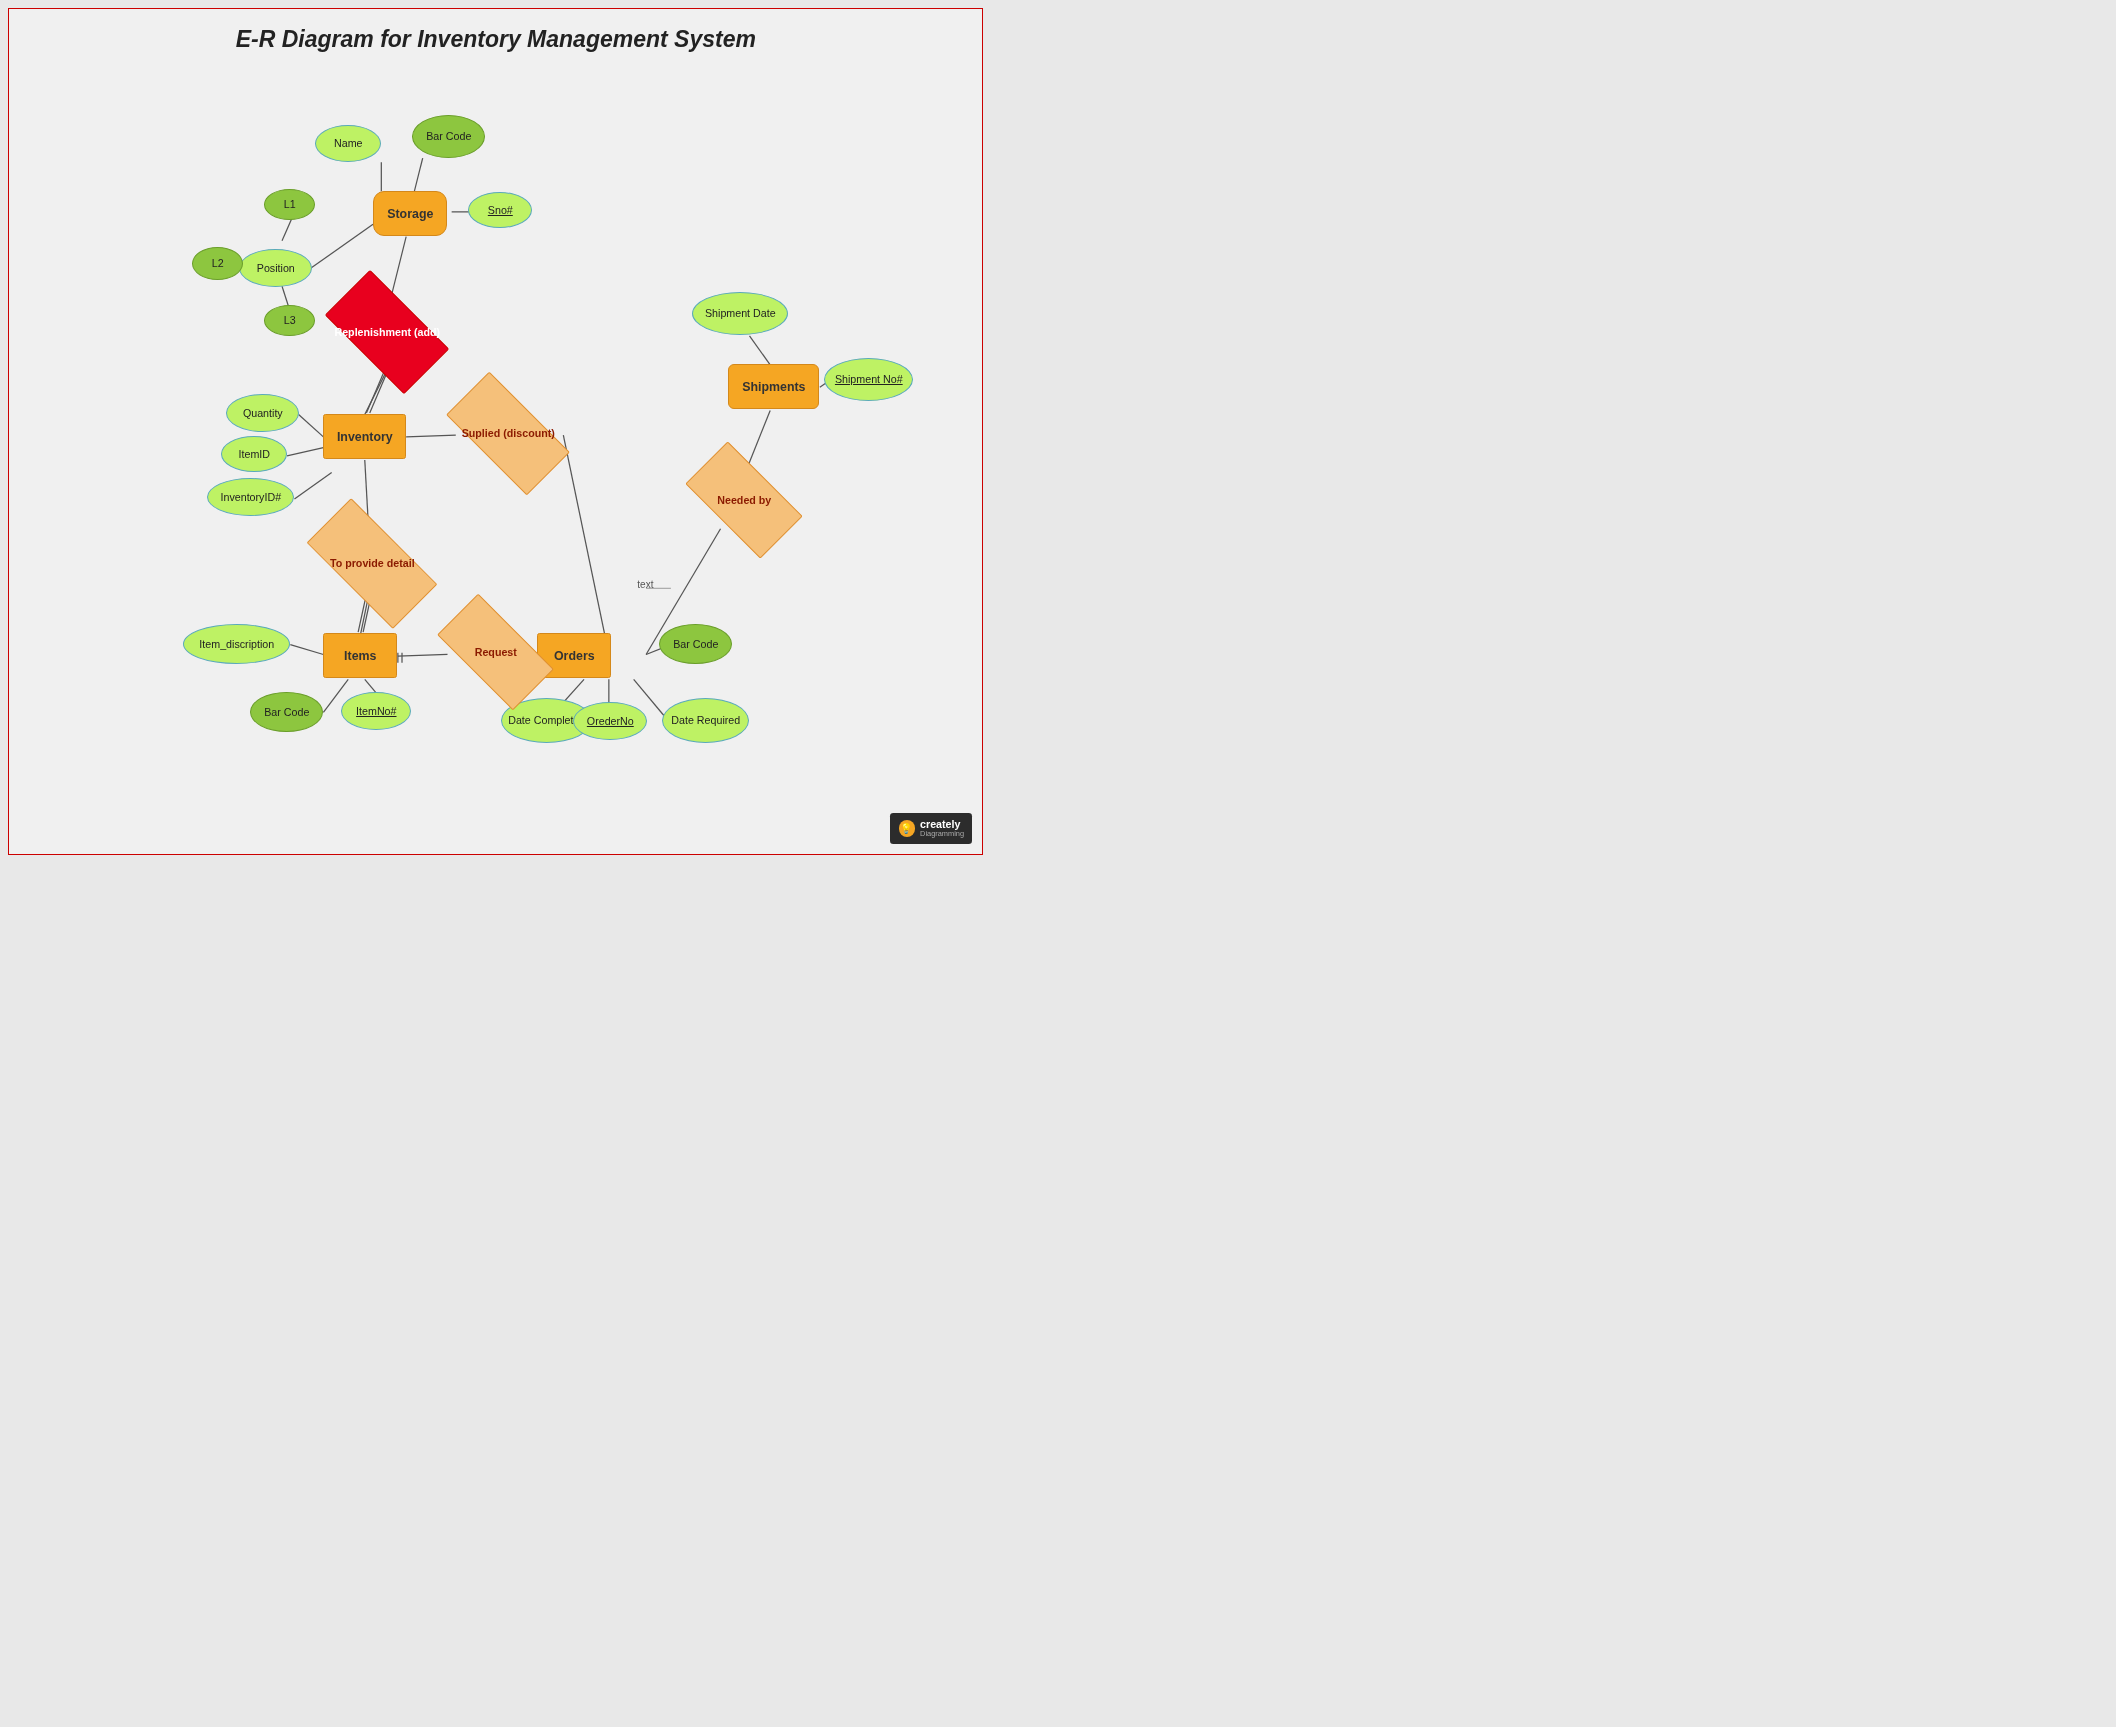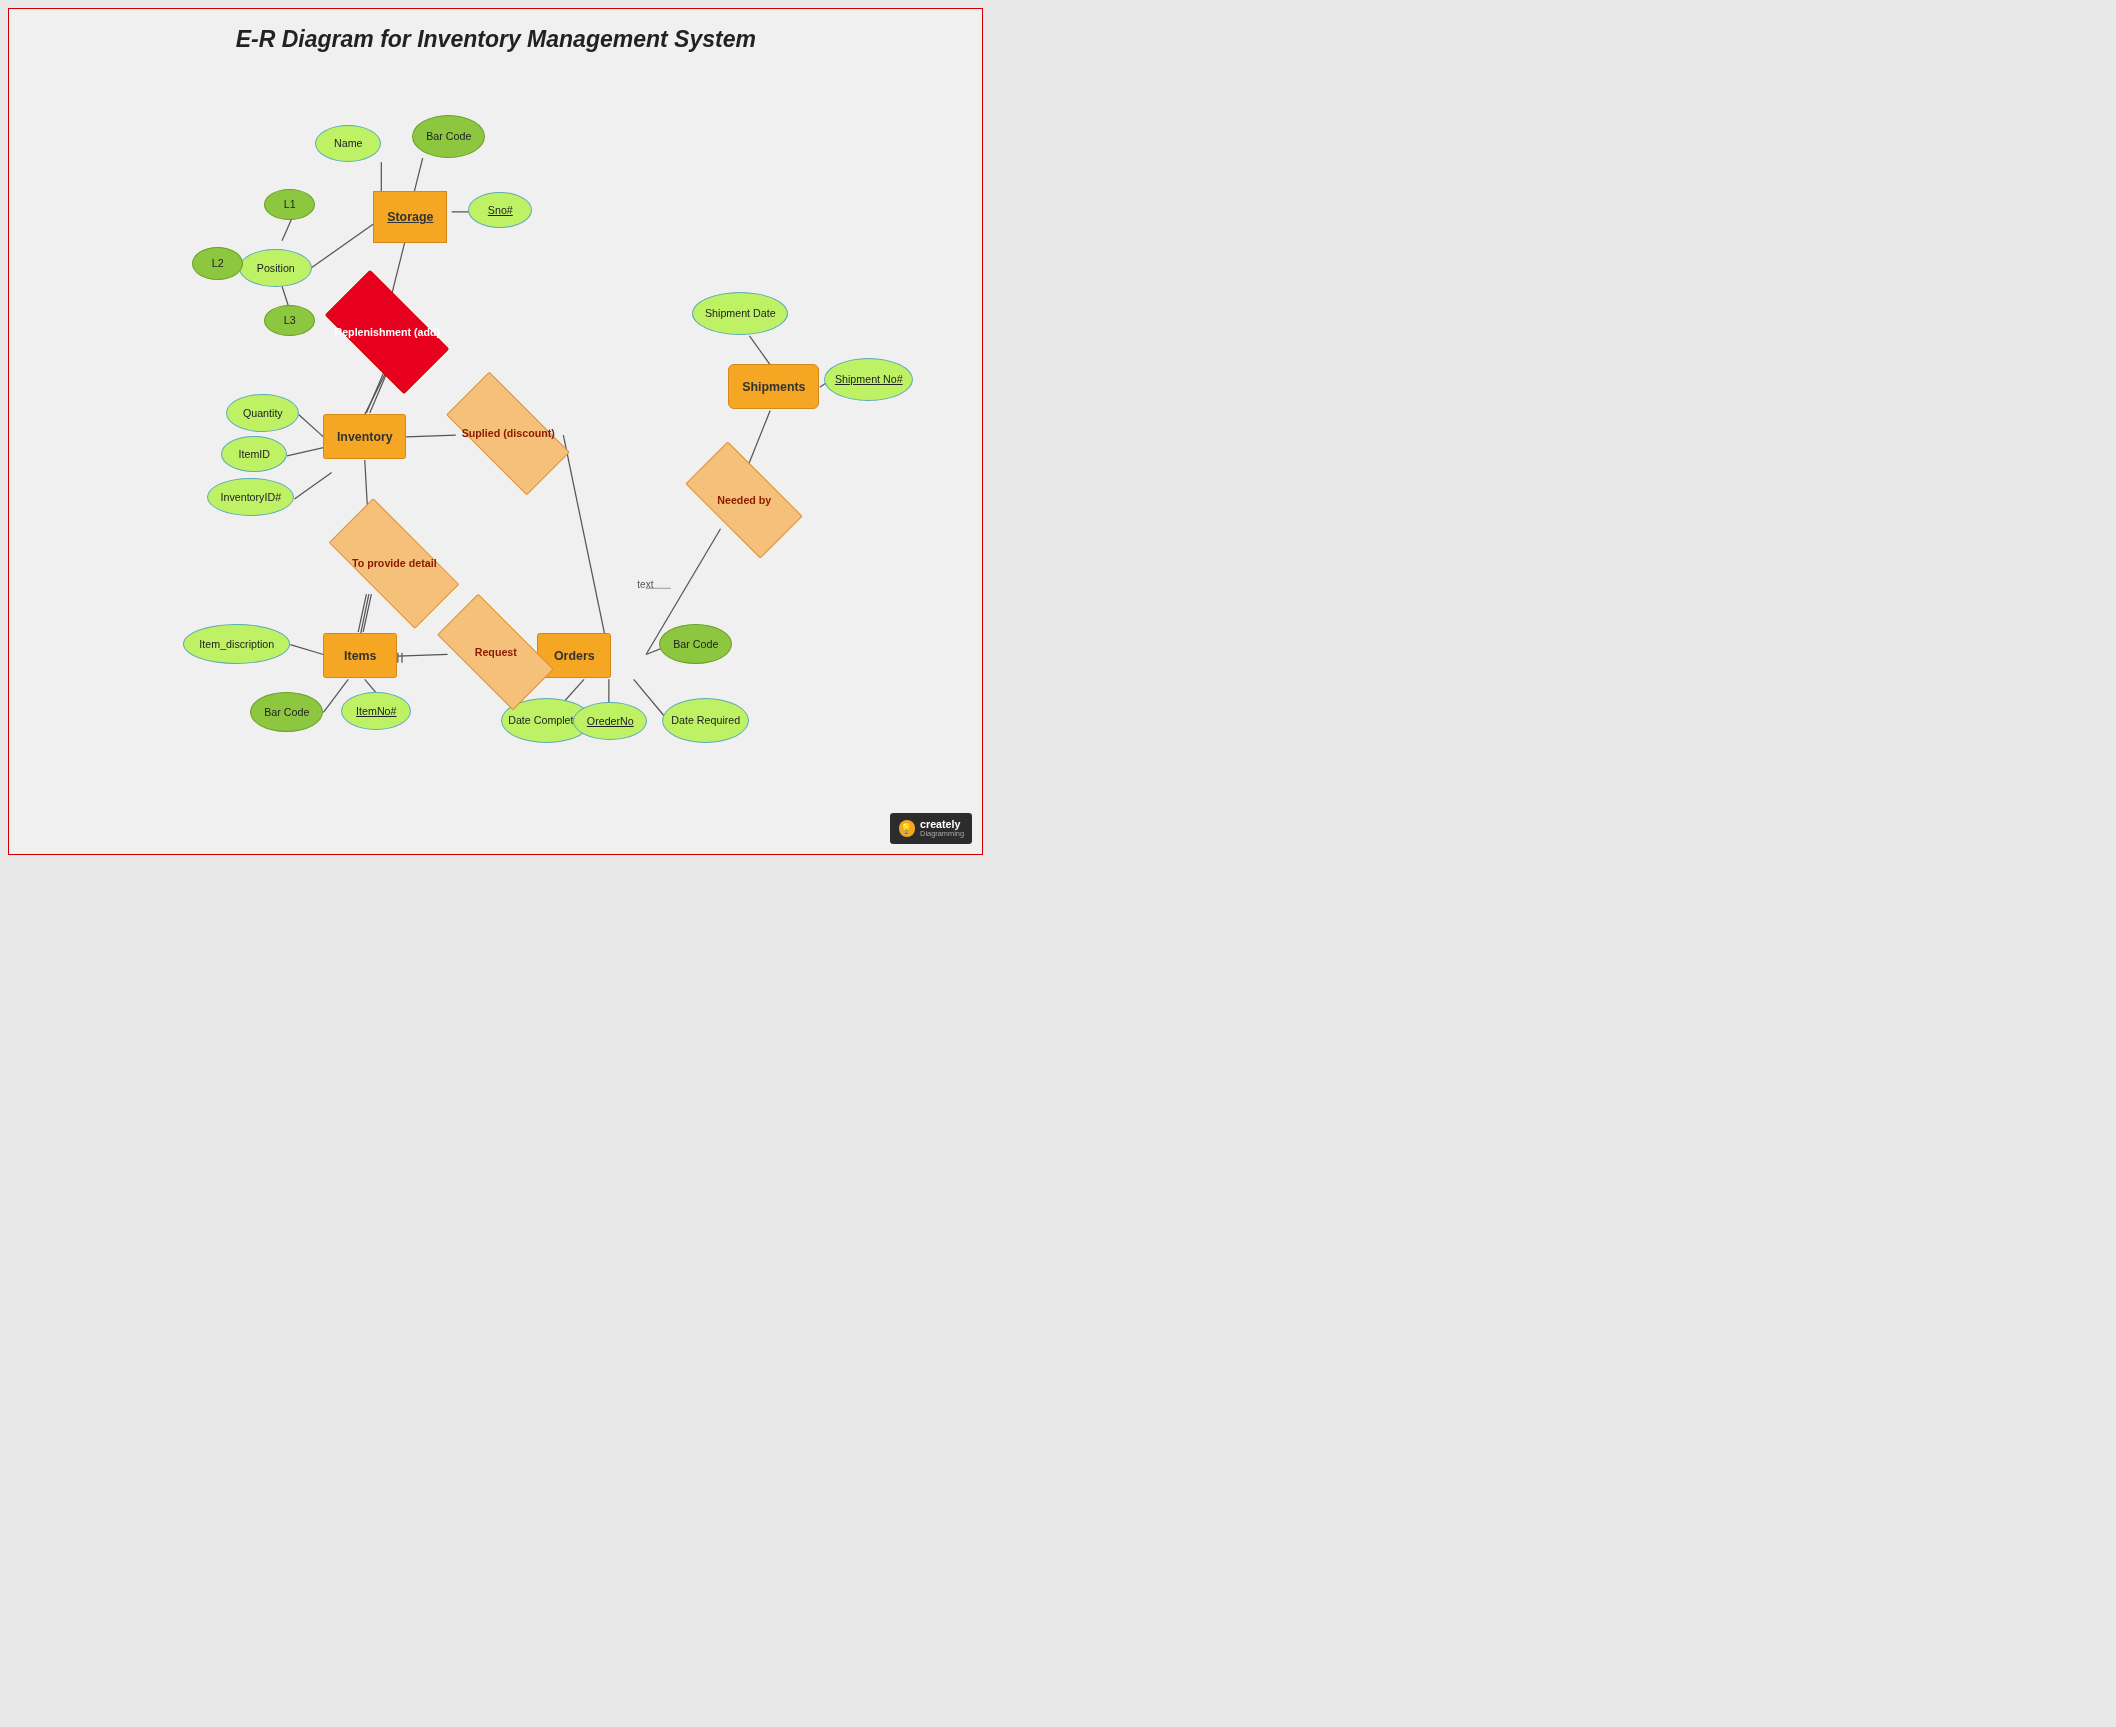--- a/index.html
+++ b/index.html
@@ -200,21 +200,21 @@
     <line x1="648" y1="783" x2="679" y2="783" stroke="#555" stroke-width="1.5"></line>
 
     <line x1="470" y1="778" x2="470" y2="790" stroke="#555" stroke-width="1.5"></line>
     <line x1="475" y1="778" x2="475" y2="790" stroke="#555" stroke-width="1.5"></line>
     <line x1="650" y1="778" x2="650" y2="790" stroke="#555" stroke-width="1.5"></line>
     <line x1="655" y1="778" x2="655" y2="790" stroke="#555" stroke-width="1.5"></line>
   </svg>
 
   <div style="position:absolute;left:628px;top:570px;font-size:10px;color:#555;">text</div>
 
-  <div class="entity" style="left:364px;top:182px;width:74px;height:52px;border-radius:0;text-decoration:underline;">
+  <div class="entity" style="left:364px;top:182px;width:74px;height:45px;border-radius:11px;">
     <span>Storage</span>
   </div>
   <div class="entity" style="left:314px;top:405px;width:83px;height:45px;border-radius:2.5px;">
     <span>Inventory</span>
   </div>
   <div class="entity" style="left:314px;top:624px;width:74px;height:45px;border-radius:2.5px;">
     <span>Items</span>
   </div>
   <div class="entity" style="left:528px;top:624px;width:74px;height:45px;border-radius:2.5px;">
     <span>Orders</span>
@@ -292,21 +292,21 @@
 
   <div class="diamond-wrap" style="left:442px;top:394px;width:114px;height:61px;">
     <div class="diamond">
       <div class="diamond-shape" style="background:#f5c07a;border:1.7px solid #e09030;border-radius:1.7px;"></div>
       <div class="diamond-text" style="color:#8b1a00;">
         <span style="white-space:pre-line;">Suplied (discount)</span>
       </div>
     </div>
   </div>
 
-  <div class="diamond-wrap" style="left:324px;top:523px;width:122px;height:63px;">
+  <div class="diamond-wrap" style="left:302px;top:523px;width:122px;height:63px;">
     <div class="diamond">
       <div class="diamond-shape" style="background:#f5c07a;border:1.7px solid #e09030;border-radius:1.7px;"></div>
       <div class="diamond-text" style="color:#8b1a00;">
         <span>To provide detail</span>
       </div>
     </div>
   </div>
 
   <div class="diamond-wrap" style="left:433px;top:614px;width:107px;height:58px;">
     <div class="diamond">

